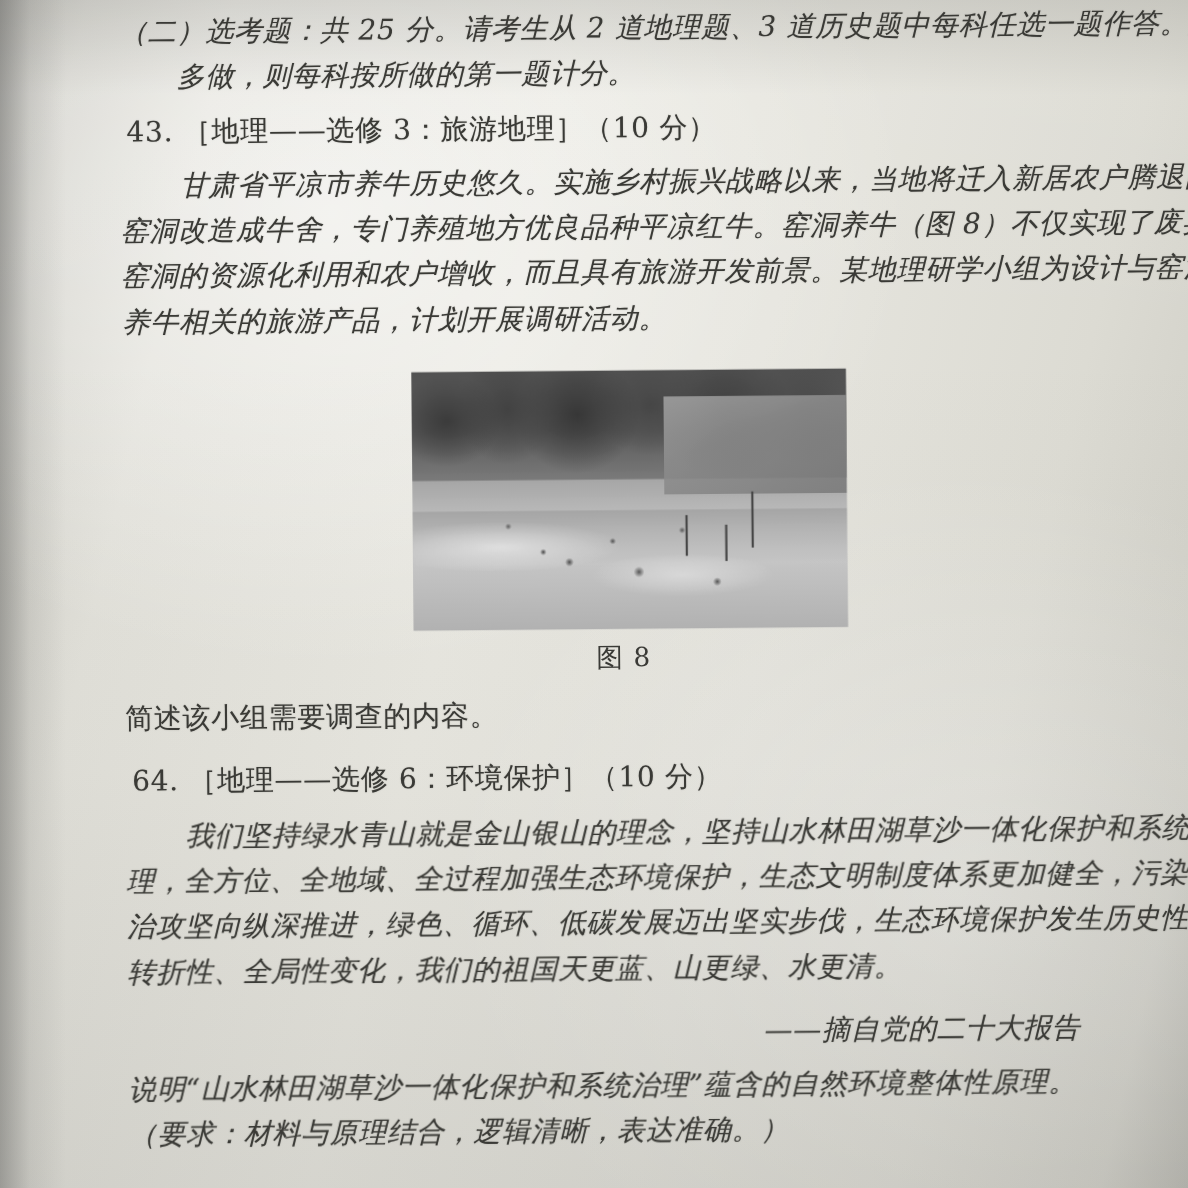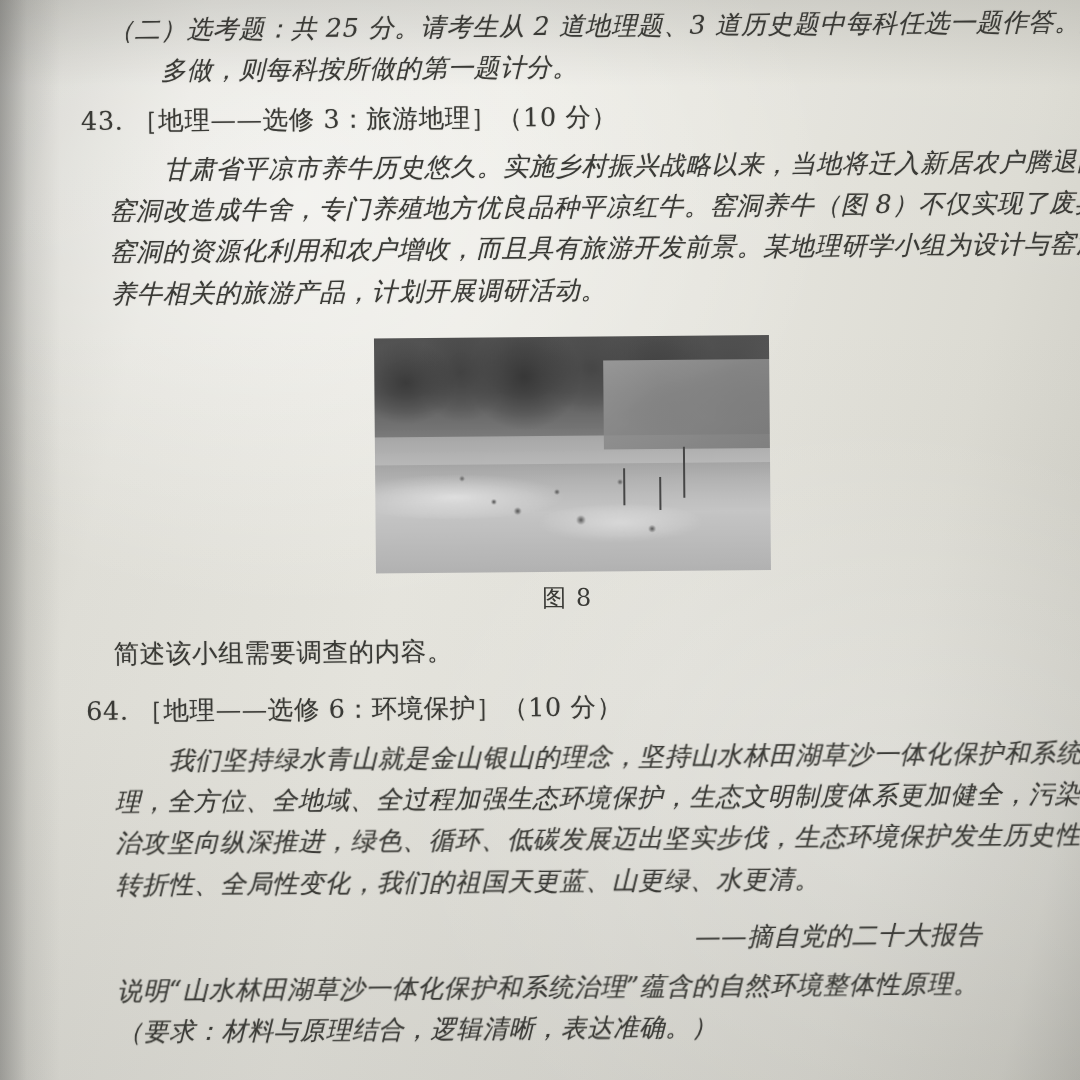--- a/index.html
+++ b/index.html
@@ -62,21 +62,21 @@
     color: #3a3a36;
     text-shadow: 0 0 1.2px rgba(90,90,85,0.45);
     white-space: nowrap;
   }
   .hand {
     font-family: "DejaVu Serif", serif;
     font-style: italic;
   }
   .indent1 { text-indent: 0; padding-left: 34px; }
   .indent2 { padding-left: 86px; }
-  .q-num { padding-left: 6px; }
+  .q-num { padding-left: 6px; margin-left: 34px; }
   .body-indent { padding-left: 88px; }
   .body-flush { padding-left: 34px; }
   .gap-s { margin-top: 8px; }
   .gap-m { margin-top: 16px; }
 
   
   .soft { filter: blur(0.35px); }
   .soft2 { filter: blur(0.6px); }
 
   

